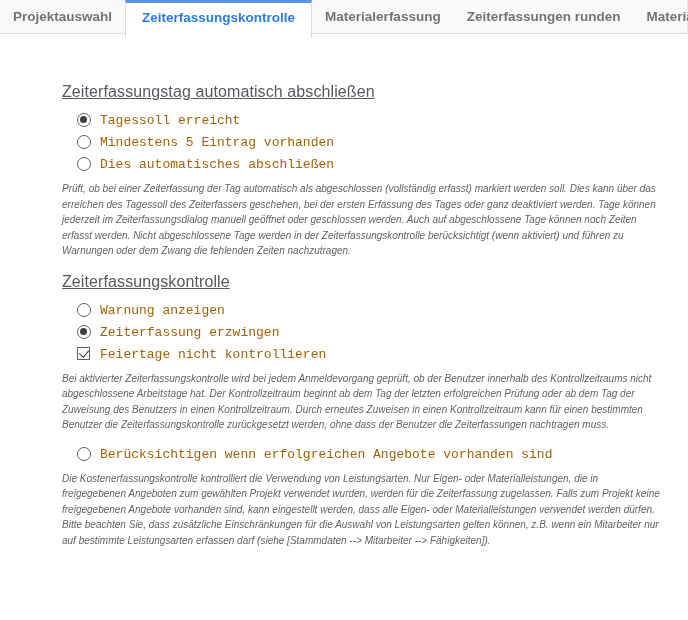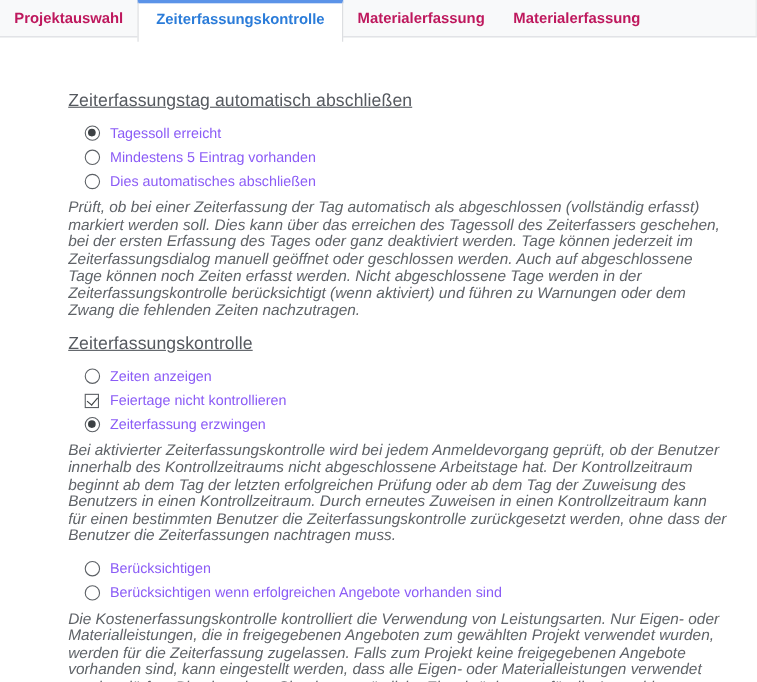--- a/index.html
+++ b/index.html
@@ -12,44 +12,44 @@
 
   
   .tabbar { position: relative; display: flex; height: 38px; }
   .tabbar::before {
     content: ""; position: absolute; top: 0; left: 0; right: 0; height: 33px;
     background: #f8f9fa; border-bottom: 1px solid #d9dbde; border-right: 1px solid #e4e6e9;
   }
   .tab {
     position: relative; z-index: 1;
     height: 34px; line-height: 33px; padding: 0 13px;
-    font-size: 13.5px; font-weight: 700; color: #be185d;
+    font-size: 13.5px; font-weight: 700; color: #737373;
     white-space: nowrap; cursor: pointer;
   }
   .tab.active {
     height: 38px; line-height: 30px; padding: 0 16px;
     background: #ffffff;
     border-top: 3px solid #5b93e8;
     border-left: 1px solid #d9dbde;
     border-right: 1px solid #d9dbde;
     color: #2b7cd9;
   }
 
   
   .content { padding: 45px 26px 0 62px; }
   .section { width: 600px; margin-bottom: 14px; }
   .section-heading {
     font-size: 16px; font-weight: 400; color: #55595f;
     margin-bottom: 12px; letter-spacing: 0.1px; text-decoration: underline;
   }
   .options { margin-left: 15px; }
   .option {
-    display: flex; align-items: flex-end; gap: 9px;
+    display: flex; align-items: flex-start; gap: 9px;
     margin-bottom: 7px; cursor: pointer;
-    font-size: 13px; color: #8b5cf6; line-height: 15px;
+    font-size: 13px; color: #a16207; line-height: 15px; font-family: Liberation Mono, monospace;
   }
   .ctl { display: inline-block; position: relative; flex: none; }
   .radio {
     width: 14px; height: 14px; border: 1.5px solid #5c6065; border-radius: 50%;
     background: #fff;
   }
   .option.checked .radio::after {
     content: ""; position: absolute; left: 2px; top: 2px; width: 7px; height: 7px;
     border-radius: 50%; background: #3c4043;
   }
@@ -57,33 +57,34 @@
     width: 13px; height: 13px; border: 1.5px solid #5c6065; background: #fff;
     margin: 0 1px 0 0;
   }
   .option.checked .checkbox::after {
     content: ""; position: absolute; left: 2.5px; top: 0px; width: 5px; height: 8px;
     border-right: 1.7px solid #3c4043; border-bottom: 1.7px solid #3c4043;
     transform: rotate(40deg);
   }
   .desc {
     margin-top: 9px;
-    font-size: 14px; font-style: italic; color: #5f6368;
+    font-size: 10px; font-style: italic; color: #5f6368;
     line-height: 15.5px;
   }
 </style>
 </head>
 <body>
 
 <div>
 
   <nav class="tabbar">
     <div class="tab">Projektauswahl</div>
     <div class="tab active">Zeiterfassungskontrolle</div>
     <div class="tab">Materialerfassung</div>
+    <div class="tab">Zeiterfassungen runden</div>
     <div class="tab">Materialerfassung</div>
   </nav>
 
   <main class="content">
 
     <section class="section">
       <h2 class="section-heading">Zeiterfassungstag automatisch abschließen</h2>
       <div class="options">
         <label class="option checked">
           <span class="ctl radio"></span>
@@ -99,40 +100,36 @@
         </label>
       </div>
       <p class="desc">Prüft, ob bei einer Zeiterfassung der Tag automatisch als abgeschlossen (vollständig erfasst) markiert werden soll. Dies kann über das erreichen des Tagessoll des Zeiterfassers geschehen, bei der ersten Erfassung des Tages oder ganz deaktiviert werden. Tage können jederzeit im Zeiterfassungsdialog manuell geöffnet oder geschlossen werden. Auch auf abgeschlossene Tage können noch Zeiten erfasst werden. Nicht abgeschlossene Tage werden in der Zeiterfassungskontrolle berücksichtigt (wenn aktiviert) und führen zu Warnungen oder dem Zwang die fehlenden Zeiten nachzutragen.</p>
     </section>
 
     <section class="section">
       <h2 class="section-heading">Zeiterfassungskontrolle</h2>
       <div class="options">
         <label class="option">
           <span class="ctl radio"></span>
-          <span>Zeiten anzeigen</span>
+          <span>Warnung anzeigen</span>
+        </label>
+        <label class="option checked">
+          <span class="ctl radio"></span>
+          <span>Zeiterfassung erzwingen</span>
         </label>
         <label class="option checked">
           <span class="ctl checkbox"></span>
           <span>Feiertage nicht kontrollieren</span>
-        </label>
-        <label class="option checked">
-          <span class="ctl radio"></span>
-          <span>Zeiterfassung erzwingen</span>
         </label>
       </div>
       <p class="desc">Bei aktivierter Zeiterfassungskontrolle wird bei jedem Anmeldevorgang geprüft, ob der Benutzer innerhalb des Kontrollzeitraums nicht abgeschlossene Arbeitstage hat. Der Kontrollzeitraum beginnt ab dem Tag der letzten erfolgreichen Prüfung oder ab dem Tag der Zuweisung des Benutzers in einen Kontrollzeitraum. Durch erneutes Zuweisen in einen Kontrollzeitraum kann für einen bestimmten Benutzer die Zeiterfassungskontrolle zurückgesetzt werden, ohne dass der Benutzer die Zeiterfassungen nachtragen muss.</p>
     </section>
 
     <section class="section">
       <div class="options">
-        <label class="option">
-          <span class="ctl radio"></span>
-          <span>Berücksichtigen</span>
-        </label>
         <label class="option">
           <span class="ctl radio"></span>
           <span>Berücksichtigen wenn erfolgreichen Angebote vorhanden sind</span>
         </label>
       </div>
       <p class="desc">Die Kostenerfassungskontrolle kontrolliert die Verwendung von Leistungsarten. Nur Eigen- oder Materialleistungen, die in freigegebenen Angeboten zum gewählten Projekt verwendet wurden, werden für die Zeiterfassung zugelassen. Falls zum Projekt keine freigegebenen Angebote vorhanden sind, kann eingestellt werden, dass alle Eigen- oder Materialleistungen verwendet werden dürfen. Bitte beachten Sie, dass zusätzliche Einschränkungen für die Auswahl von Leistungsarten gelten können, z.B. wenn ein Mitarbeiter nur auf bestimmte Leistungsarten erfassen darf (siehe [Stammdaten --&gt; Mitarbeiter --&gt; Fähigkeiten]).</p>
     </section>
 
   </main>
 </div>

